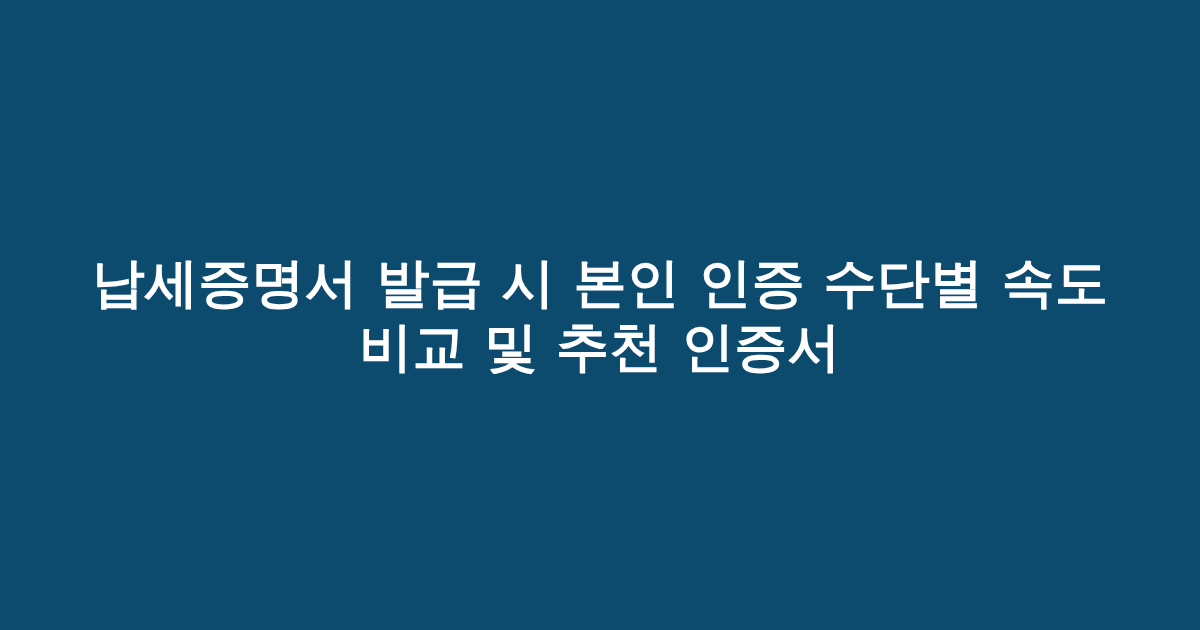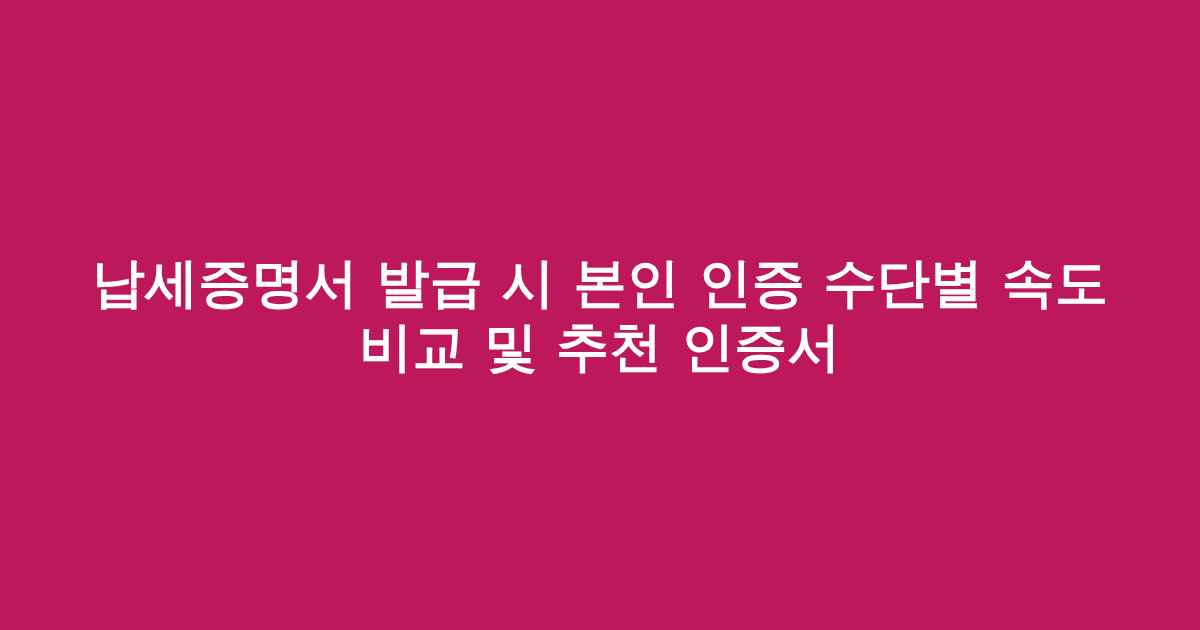--- a/index.html
+++ b/index.html
@@ -46,19 +46,19 @@
     letter-spacing: 0.2px;
     word-break: keep-all;
     overflow-wrap: break-word;
     text-align: center;
     white-space: pre-wrap;
   }
 </style>
 </head>
 <body>
 
-<div class="og-card" style="background-color: #be185d;">
+<div class="og-card" style="background-color: #0c4a6e;">
 
   <div class="title-block">
     <h1 class="og-title" style="color: rgb(255, 255, 255);">납세증명서 발급 시 본인 인증 수단별 속도 비교 및 추천 인증서</h1>
   </div>
 
 </div>
 
 </body></html>

